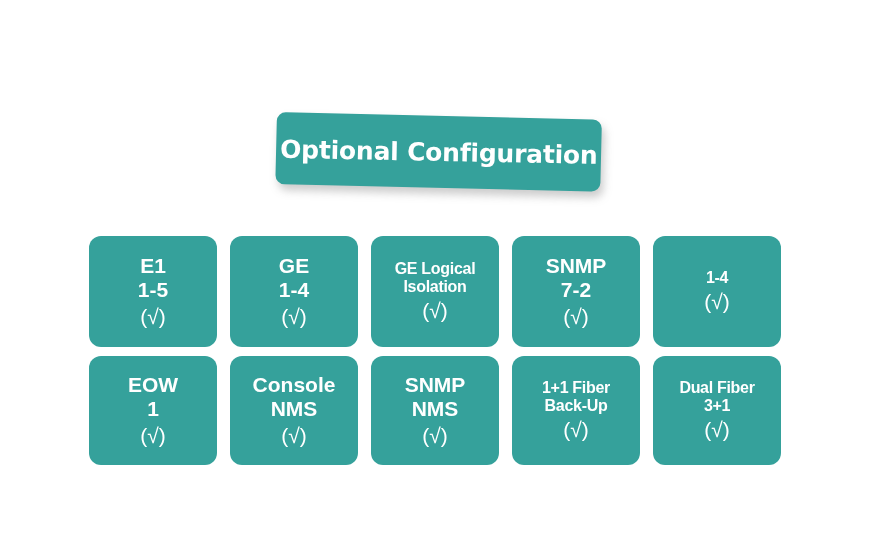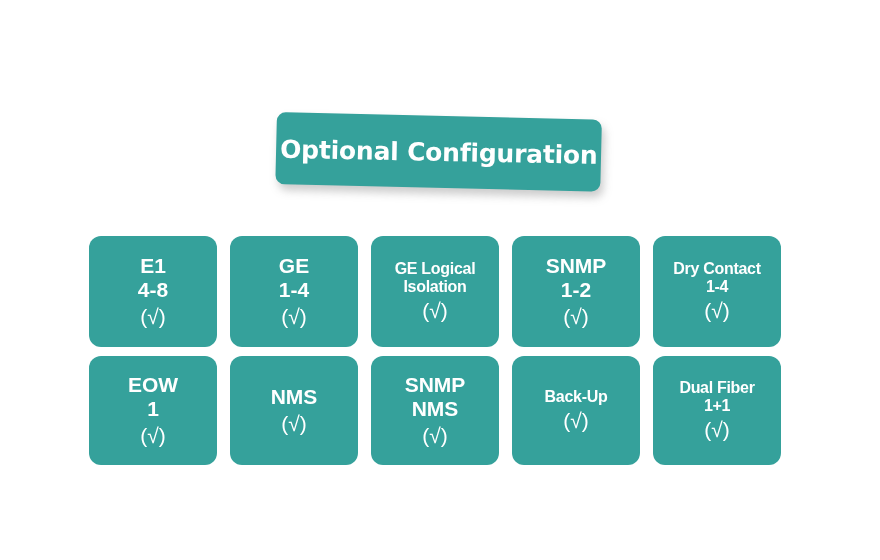--- a/index.html
+++ b/index.html
@@ -123,21 +123,21 @@
     </div>
   </div>
 
   <div class="grid">
 
     <div class="row first">
 
       <div class="cell">
         <div class="lines">
           <span class="cell-line">E1</span>
-          <span class="cell-line">4-8</span>
+          <span class="cell-line">1-5</span>
           <span class="cell-check">(√)</span>
         </div>
       </div>
 
       <div class="cell">
         <div class="lines">
           <span class="cell-line">GE</span>
           <span class="cell-line">1-4</span>
           <span class="cell-check">(√)</span>
         </div>
@@ -147,71 +147,72 @@
         <div class="lines">
           <span class="cell-line">GE Logical</span>
           <span class="cell-line">Isolation</span>
           <span class="cell-check">(√)</span>
         </div>
       </div>
 
       <div class="cell">
         <div class="lines">
           <span class="cell-line">SNMP</span>
-          <span class="cell-line">1-2</span>
-          <span class="cell-check">(√)</span>
-        </div>
-      </div>
-
-      <div class="cell tight">
-        <div class="lines">
-          <span class="cell-line">Dry Contact</span>
+          <span class="cell-line">7-2</span>
+          <span class="cell-check">(√)</span>
+        </div>
+      </div>
+
+      <div class="cell tight">
+        <div class="lines">
           <span class="cell-line">1-4</span>
           <span class="cell-check">(√)</span>
         </div>
       </div>
 
     </div>
 
     <div class="row second">
 
       <div class="cell">
         <div class="lines">
           <span class="cell-line">EOW</span>
           <span class="cell-line">1</span>
           <span class="cell-check">(√)</span>
         </div>
       </div>
 
       <div class="cell">
         <div class="lines">
+          <span class="cell-line">Console</span>
           <span class="cell-line">NMS</span>
           <span class="cell-check">(√)</span>
         </div>
       </div>
 
       <div class="cell">
         <div class="lines">
           <span class="cell-line">SNMP</span>
           <span class="cell-line">NMS</span>
           <span class="cell-check">(√)</span>
         </div>
       </div>
 
       <div class="cell tight">
         <div class="lines">
+          <span class="cell-line">1+1 Fiber</span>
           <span class="cell-line">Back-Up</span>
           <span class="cell-check">(√)</span>
         </div>
       </div>
 
       <div class="cell tight">
         <div class="lines">
           <span class="cell-line">Dual Fiber</span>
-          <span class="cell-line">1+1</span>
+          <span class="cell-line">3+1</span>
           <span class="cell-check">(√)</span>
         </div>
       </div>
 
     </div>
 
   </div>
 </div>
 
 </body></html>

